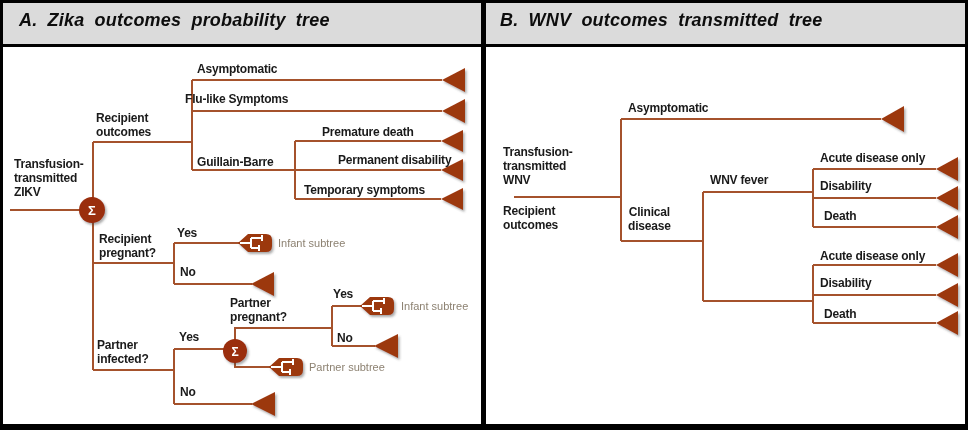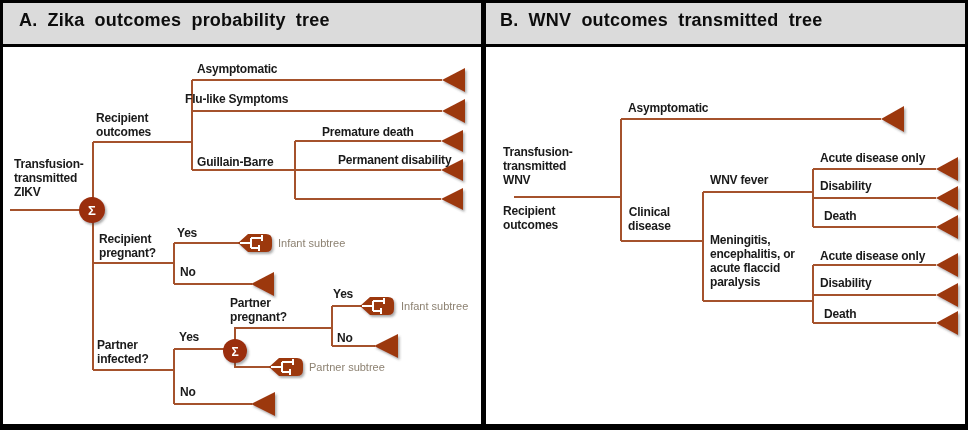--- a/index.html
+++ b/index.html
@@ -9,21 +9,21 @@
     background:#000;
     font-family:"Liberation Sans","DejaVu Sans",sans-serif;
     overflow:hidden;
   }
   .titleband{position:absolute;top:3px;height:41px;background:#dbdbdb;}
   .titleband.a{left:3px;width:478px;}
   .titleband.b{left:486px;width:479px;}
   .paneltitle{
     position:absolute;top:10px;
     font-size:18px;font-weight:bold;color:#0d0d0d;
-    letter-spacing:.2px;word-spacing:5px;white-space:nowrap;
+    letter-spacing:.2px;word-spacing:5px;white-space:nowrap;font-style:italic;
   }
   .panel{position:absolute;top:47px;height:377px;background:#ffffff;}
   .panel.a{left:3px;width:478px;}
   .panel.b{left:486px;width:479px;}
   svg#tree{position:absolute;left:0;top:0;pointer-events:none;}
   .lbl{
     position:absolute;
     font-size:12px;font-weight:bold;color:#1a1a1a;
     line-height:14px;letter-spacing:-0.2px;
     white-space:pre-line;
@@ -117,20 +117,21 @@
   <div class="lbl" style="left:14px;top:157px;">Transfusion-
 transmitted
 ZIKV</div>
   <div class="lbl" style="left:96px;top:111px;">Recipient
 outcomes</div>
   <div class="lbl" style="left:197px;top:62px;">Asymptomatic</div>
   <div class="lbl" style="left:185px;top:92px;">Flu-like Symptoms</div>
   <div class="lbl" style="left:197px;top:155px;">Guillain-Barre</div>
   <div class="lbl" style="left:304px;top:125px;padding-left:18px;">Premature death</div>
   <div class="lbl" style="left:304px;top:153px;margin-left:34px;">Permanent disability</div>
+  <div class="lbl" style="left:304px;top:183px;">Temporary symptoms</div>
   <div class="lbl" style="left:99px;top:232px;">Recipient
 pregnant?</div>
   <div class="lbl" style="left:177px;top:226px;">Yes</div>
   <div class="lbl" style="left:180px;top:265px;">No</div>
   <div class="subtree-lbl" style="left:278px;top:237px;">Infant subtree</div>
   <div class="lbl" style="left:97px;top:338px;">Partner
 infected?</div>
   <div class="lbl" style="left:179px;top:330px;">Yes</div>
   <div class="lbl" style="left:180px;top:385px;">No</div>
   <div class="lbl" style="left:230px;top:296px;">Partner
@@ -142,24 +143,20 @@
 
   <div class="lbl" style="left:503px;top:145px;">Transfusion-
 transmitted
 WNV</div>
   <div class="lbl" style="left:503px;top:204px;">Recipient
 outcomes</div>
   <div class="lbl" style="left:628px;top:101px;">Asymptomatic</div>
   <div class="lbl" style="left:628px;top:205px;text-align:center;">Clinical
 disease</div>
   <div class="lbl" style="left:710px;top:173px;">WNV fever</div>
-  <div class="lbl" style="left:710px;top:233px;">Meningitis,
-encephalitis, or
-acute flaccid
-paralysis</div>
   <div class="lbl" style="left:820px;top:151px;">Acute disease only</div>
   <div class="lbl" style="left:820px;top:179px;">Disability</div>
   <div class="lbl" style="left:824px;top:209px;">Death</div>
   <div class="lbl" style="left:820px;top:249px;">Acute disease only</div>
   <div class="lbl" style="left:820px;top:276px;">Disability</div>
   <div class="lbl" style="left:824px;top:307px;">Death</div>
 
 </div>
 
 </body></html>

